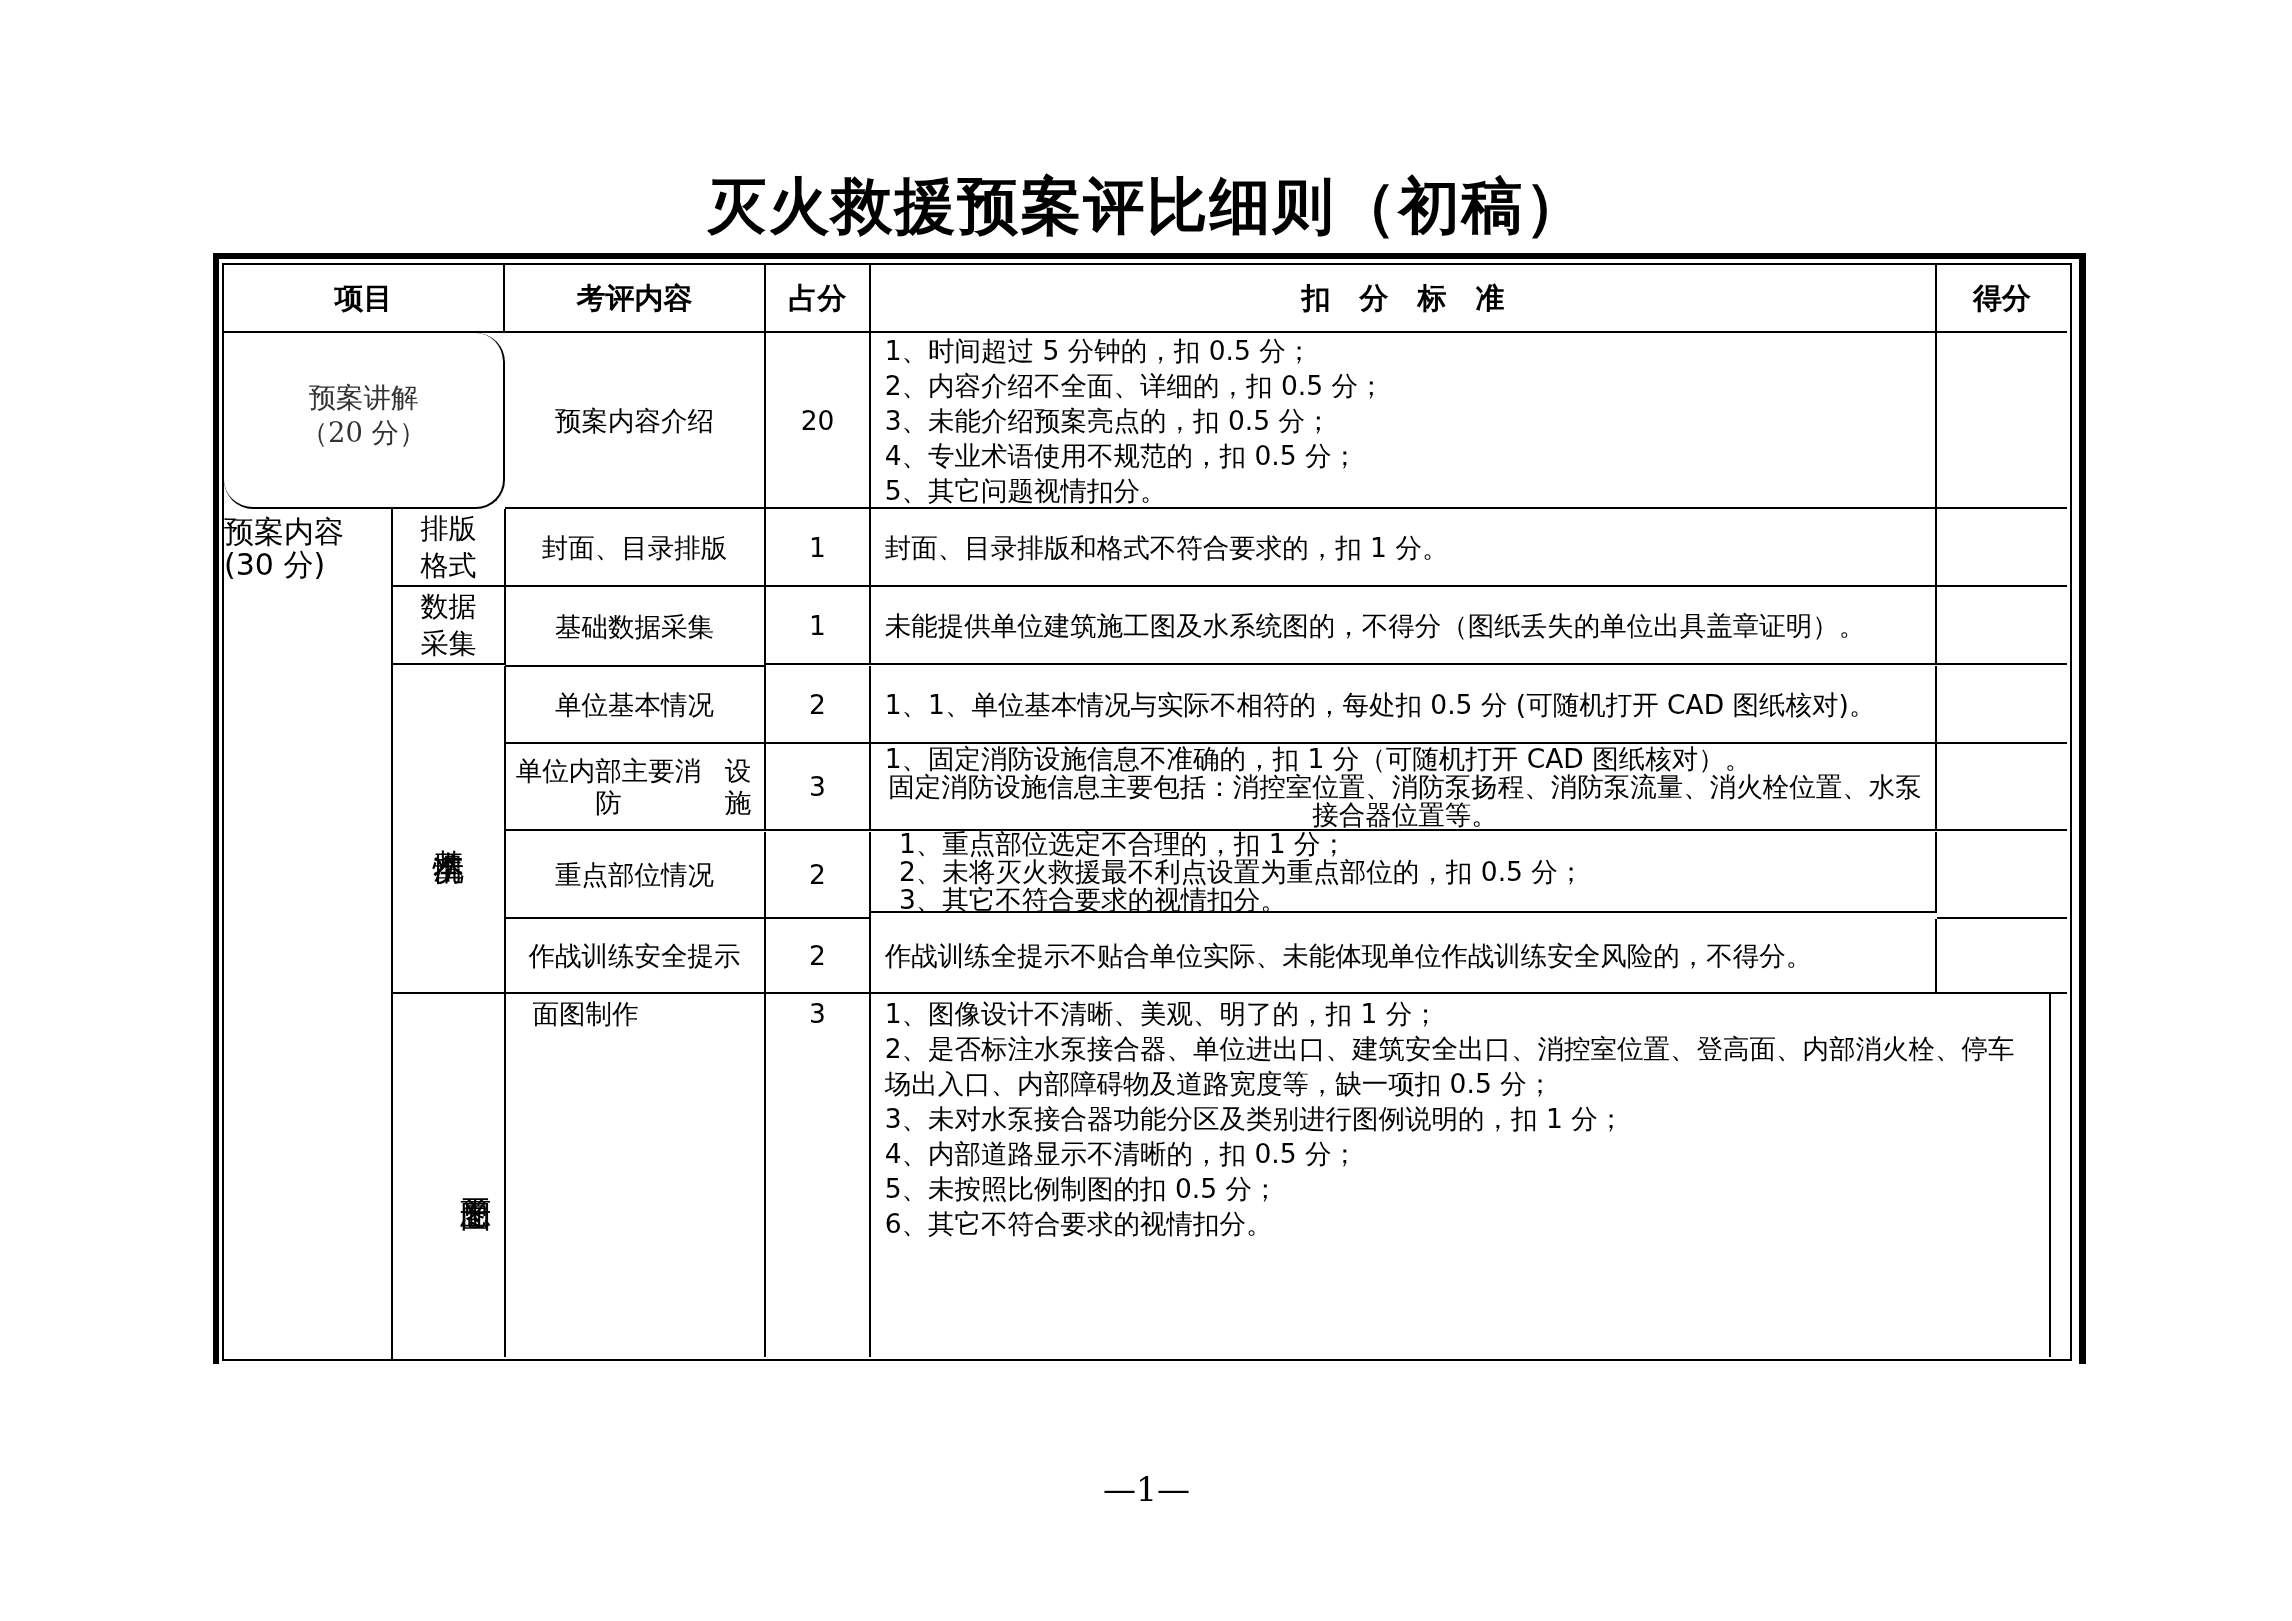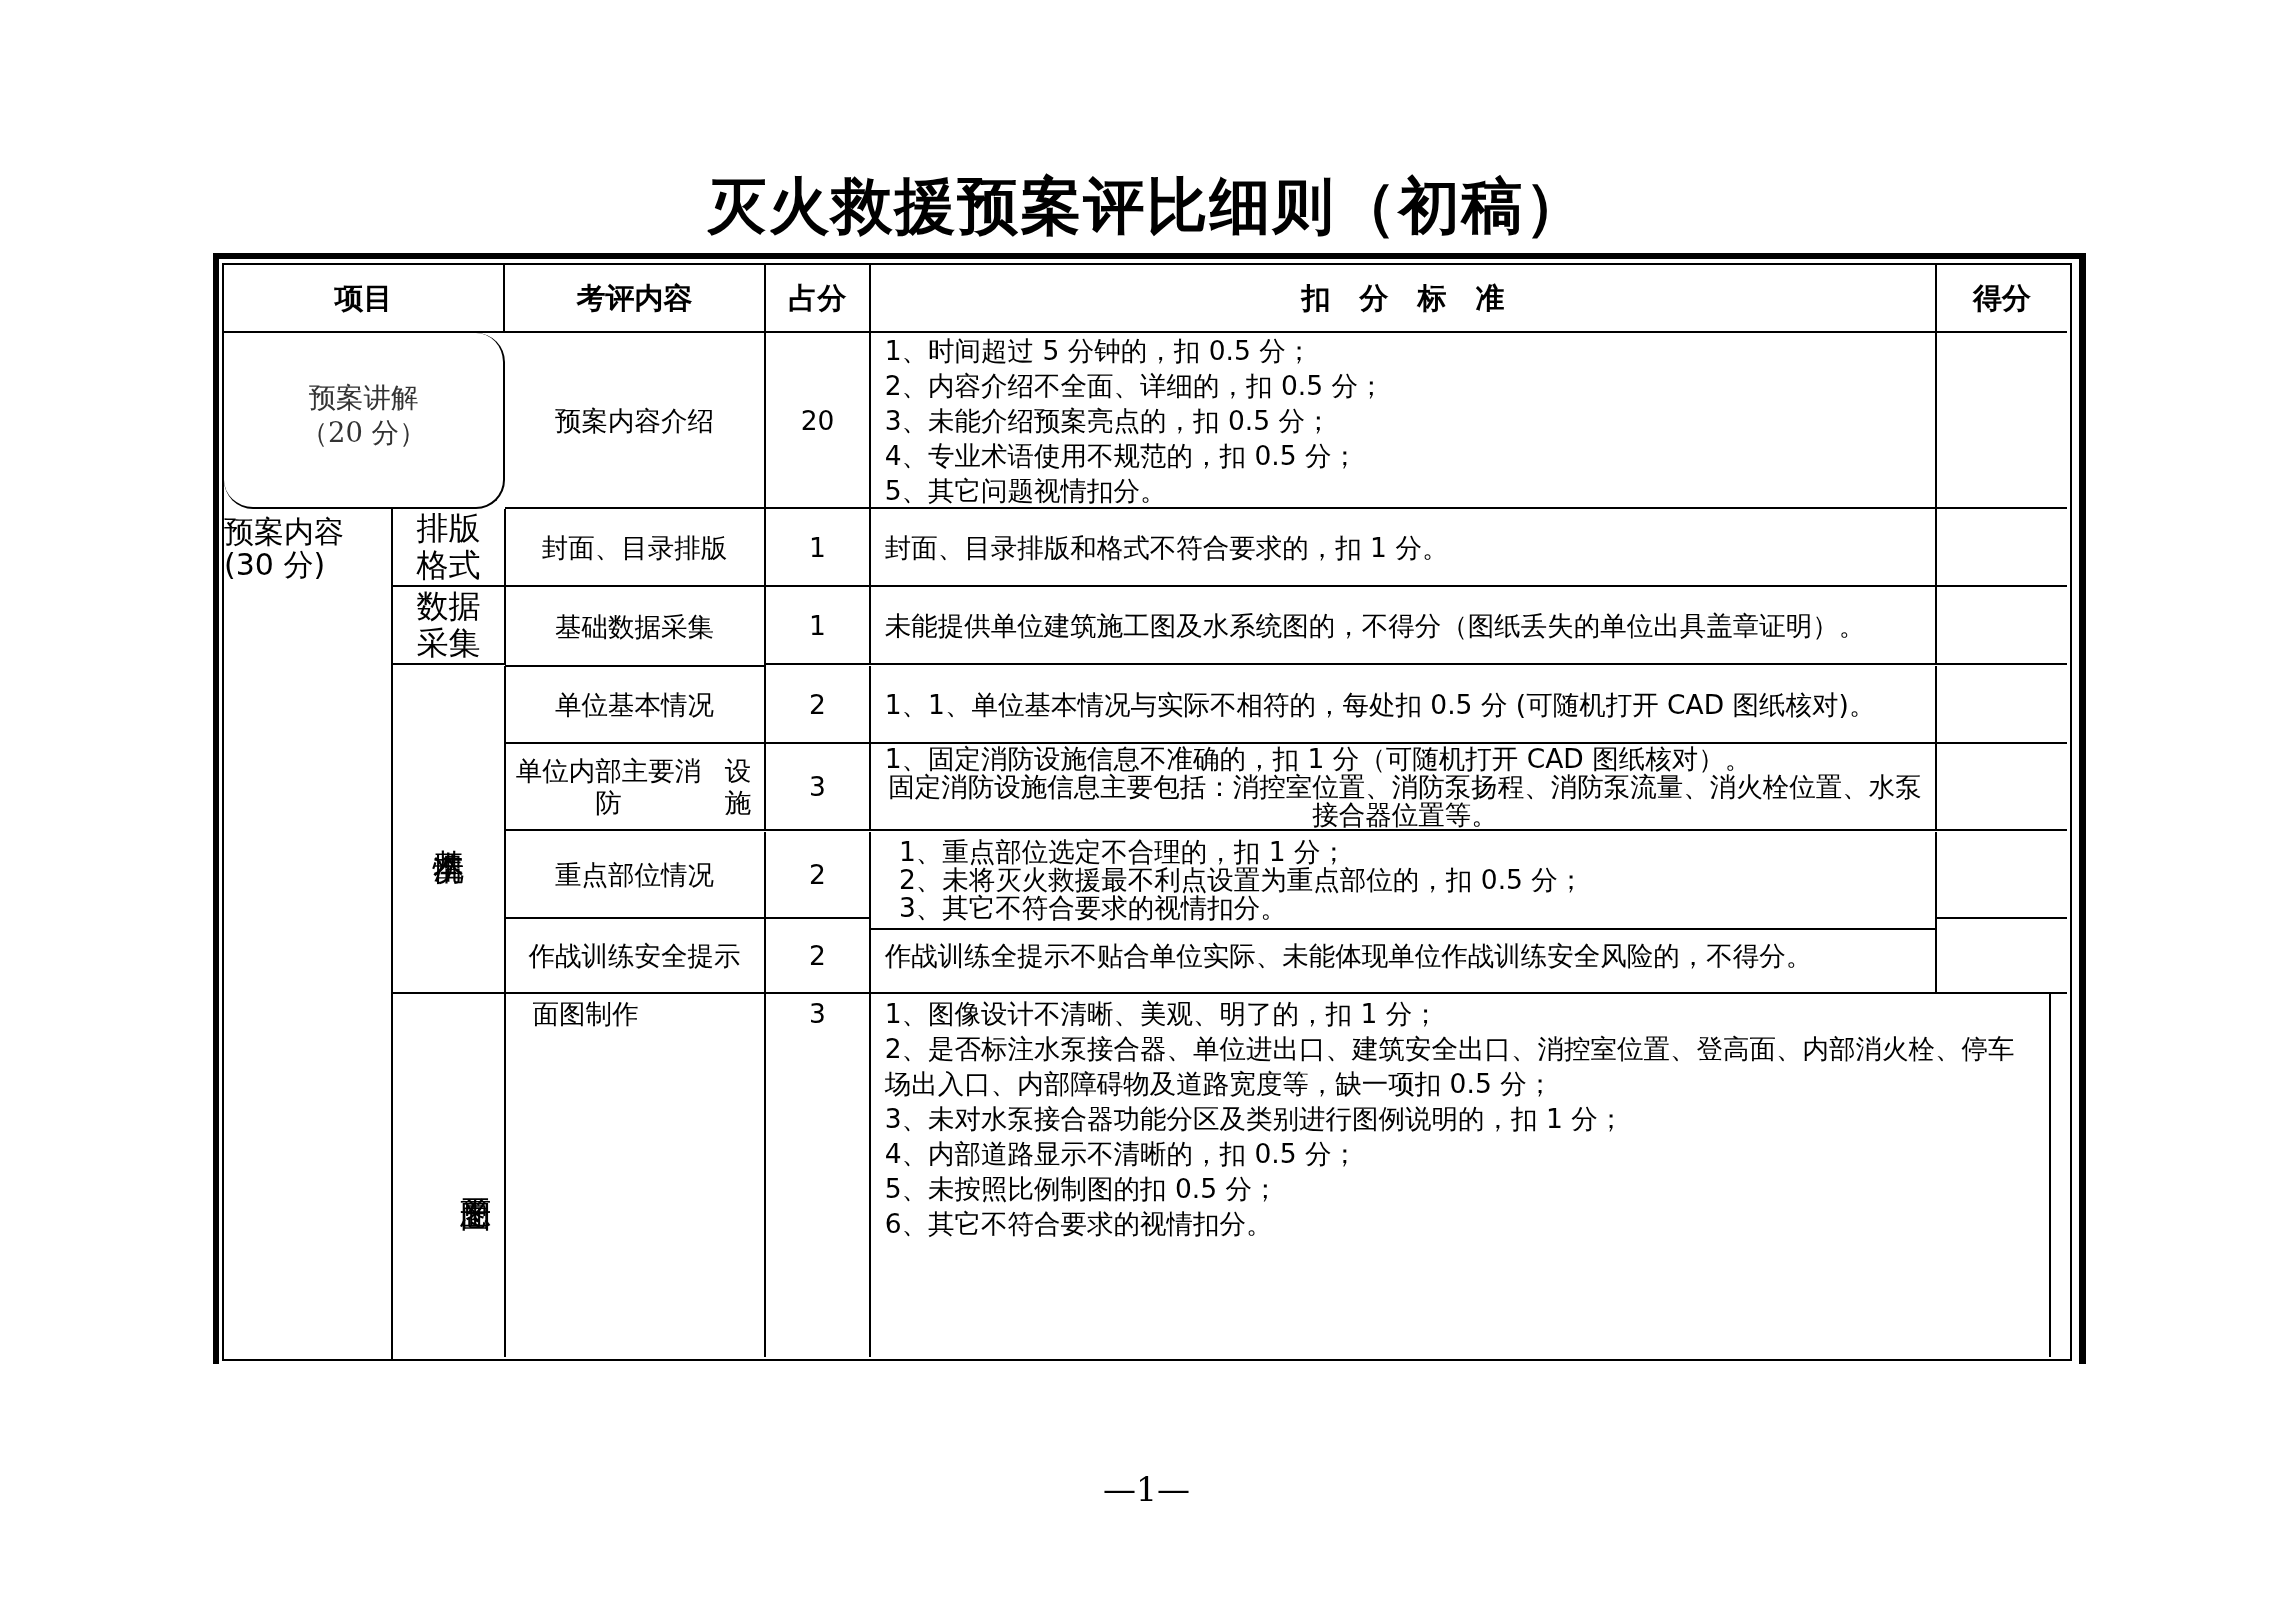--- a/index.html
+++ b/index.html
@@ -93,21 +93,21 @@
       white-space: normal;
     }
     .vertical {
       writing-mode: vertical-rl;
       text-orientation: upright;
       font-size: 31px;
       line-height: 33px;
       letter-spacing: 2px;
     }
     .stack2 {
-      font-size: 32px;
+      font-size: 28px;
       line-height: 37px;
       align-items: center;
     }
     .big-label {
       font-size: 30px;
       line-height: 33px;
       align-items: flex-start;
       padding-top: 5.9px;
     }
     .page-num {
@@ -249,21 +249,21 @@
   <div class="cell no-right" style="left:1713px; top:479px; width:130px; height:87px;">
     <span></span>
   </div>
 
   <div class="cell" style="left:281px; top:567px; width:261px; height:87px;">
     <span>重点部位情况</span>
   </div>
   <div class="cell" style="left:542px; top:567px; width:105px; height:87px;">
     <span>2</span>
   </div>
-  <div class="cell left-text" style="left:647px; top:567px; width:1066px; height:98px;padding-left:28px;">
+  <div class="cell left-text" style="left:647px; top:567px; width:1066px; height:81px;padding-left:28px;">
     <div class="crit-lines" style="line-height:28px;">
       <span class="crit-line">1、重点部位选定不合理的，扣 1 分；</span>
       <span class="crit-line">2、未将灭火救援最不利点设置为重点部位的，扣 0.5 分；</span>
       <span class="crit-line">3、其它不符合要求的视情扣分。</span>
     </div>
   </div>
   <div class="cell no-right" style="left:1713px; top:567px; width:130px; height:87px;">
     <span></span>
   </div>
 

